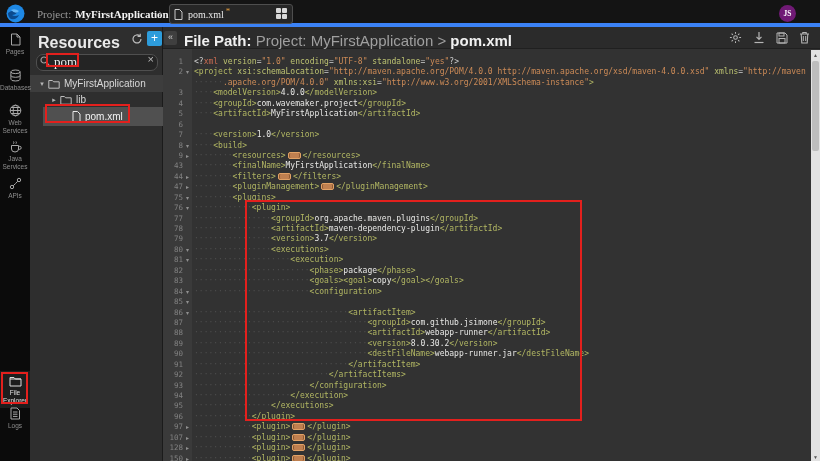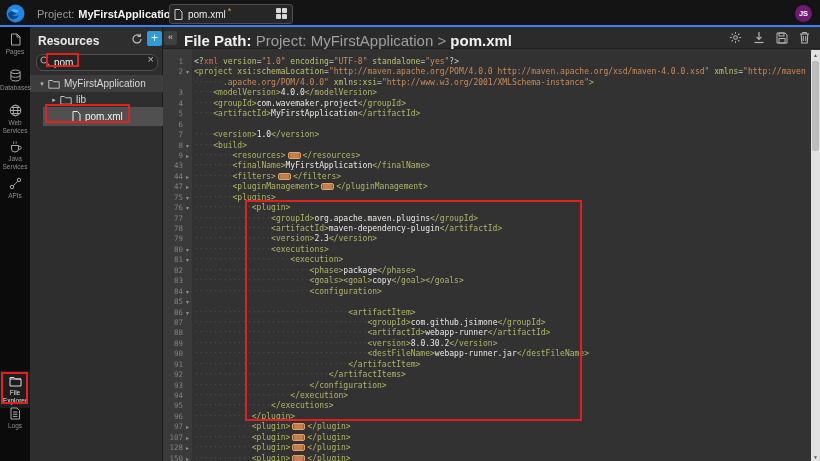--- a/index.html
+++ b/index.html
@@ -2,63 +2,63 @@
 <html><head>
 <meta charset="utf-8">
 <style>
   * { margin:0; padding:0; box-sizing:border-box; }
   html,body { width:820px; height:461px; overflow:hidden; background:#323232;
               font-family:"Liberation Sans", sans-serif; }
   svg { display:block; }
 
   
   .topbar { position:absolute; left:0; top:0; width:820px; height:27px;
-            background:#141414; border-bottom:2px solid #3b82f6; z-index:5; }
+            background:#141414; border-bottom:4px solid #3b82f6; z-index:5;font-family:Liberation Serif, serif; }
   .logo-box { position:absolute; left:0; top:0; width:30px; height:27px;
               display:flex; align-items:center; justify-content:center; }
   .proj { position:absolute; left:37px; top:0; height:27px; display:flex;
           align-items:center; font-size:11px; color:#9a9a9a; }
   .proj b { color:#f2f2f2; font-weight:bold; margin-left:4px; }
   .proj-chevron { position:absolute; left:158px; top:4px; color:#8a8a8a;
                   font-size:13px; }
   .tab { position:absolute; left:169px; top:4px; width:124px; height:20px;
          background:#262626; border:1px solid #4e4e4e; border-radius:3px;
          display:flex; align-items:center; padding:0 4px; }
   .tab .fname { color:#e8e8e8; font-size:10px; margin-left:5px; }
   .tab .dirty { color:#e09a3e; font-size:9px; margin-left:2px; position:relative; top:-3px;}
   .tab .grid { margin-left:auto; width:12px; height:12px; display:grid;
                grid-template-columns:5px 5px; grid-template-rows:5px 5px; gap:1px; }
   .tab .grid i { background:#d9d9d9; border-radius:1px; }
   .actions { position:absolute; right:0; top:0; height:27px; }
-  .avatar { position:absolute; left:795px; top:5px; width:17px; height:17px;
+  .avatar { position:absolute; left:779px; top:5px; width:17px; height:17px;
             border-radius:50%; background:#701a75; color:#fff; font-size:7.5px;
             font-weight:bold; display:flex; align-items:center; justify-content:center; }
 
   
   .sidebar { position:absolute; left:0; top:27px; width:30px; height:434px;
              background:#0b0b0b; z-index:4; }
   .side-item { position:absolute; left:0; width:30px; display:flex;
                flex-direction:column; align-items:center; cursor:pointer; }
   .side-item .lbl { font-size:6.5px; line-height:7.5px; color:#8e8e8e;
                     text-align:center; margin-top:2px; width:30px; }
   .side-item.active { background:#1d1d1d; }
 
   
   .resources { position:absolute; left:30px; top:27px; width:133px; height:434px;
                background:#2e2e2e; border-right:1px solid #1b1b1b; z-index:3; }
-  .res-title { position:absolute; left:8px; top:7px; font-size:12px;
+  .res-title { position:absolute; left:8px; top:7px; font-size:16px;
                font-weight:bold; color:#eaeaea; }
   .res-refresh { position:absolute; left:101px; top:6px; cursor:pointer; }
   .res-add { position:absolute; left:117px; top:4px; width:15px; height:15px;
              background:#2d9cdb; border-radius:2px; color:#fff; font-size:12px;
              line-height:14px; text-align:center; cursor:pointer; }
   .res-search { position:absolute; left:6px; top:25px; width:122px; height:17px; }
   .res-search input { width:100%; height:100%; background:#242424;
-        border:1px solid #4f4f4f; border-radius:7px; color:#ececec; font-size:10px;
-        padding:0 16px 0 17px; outline:none; font-family:Liberation Sans, sans-serif; }
+        border:1px solid #4f4f4f; border-radius:7px; color:#ececec; font-size:13px;
+        padding:0 16px 0 17px; outline:none; font-family:Liberation Serif, serif; }
   .search-ico { position:absolute; left:4px; top:4px; }
   .clear-ico { position:absolute; right:4px; top:1px; color:#bdbdbd; font-size:11px;
                cursor:pointer; }
   .tree { position:absolute; left:0; top:48px; width:133px; }
   .trow { position:relative; height:17px; display:flex; align-items:center;
           font-size:10px; color:#d8d8d8; cursor:pointer; }
   .trow .arrow { width:8px; font-size:7px; color:#b5b5b5; text-align:center; }
   .trow .ic { margin:0 4px 0 2px; }
   .trow.root { background:#3d3d3d; }
   .trow.selected { background:#505050; }
@@ -303,21 +303,21 @@
       <div class="crow"><span class="ln">7</span><span class="fm"></span><span class="ct"><span class="tk-i">····</span><span class="tk-t">&lt;version&gt;</span><span class="tk-x">1.0</span><span class="tk-t">&lt;/version&gt;</span></span></div>
       <div class="crow"><span class="ln">8</span><span class="fm">▾</span><span class="ct"><span class="tk-i">····</span><span class="tk-t">&lt;build&gt;</span></span></div>
       <div class="crow"><span class="ln">9</span><span class="fm">▸</span><span class="ct"><span class="tk-i">········</span><span class="tk-t">&lt;resources&gt;</span><span class="ph"></span><span class="tk-t">&lt;/resources&gt;</span></span></div>
       <div class="crow"><span class="ln">43</span><span class="fm"></span><span class="ct"><span class="tk-i">········</span><span class="tk-t">&lt;finalName&gt;</span><span class="tk-x">MyFirstApplication</span><span class="tk-t">&lt;/finalName&gt;</span></span></div>
       <div class="crow"><span class="ln">44</span><span class="fm">▸</span><span class="ct"><span class="tk-i">········</span><span class="tk-t">&lt;filters&gt;</span><span class="ph"></span><span class="tk-t">&lt;/filters&gt;</span></span></div>
       <div class="crow"><span class="ln">47</span><span class="fm">▸</span><span class="ct"><span class="tk-i">········</span><span class="tk-t">&lt;pluginManagement&gt;</span><span class="ph"></span><span class="tk-t">&lt;/pluginManagement&gt;</span></span></div>
       <div class="crow"><span class="ln">75</span><span class="fm">▾</span><span class="ct"><span class="tk-i">········</span><span class="tk-t">&lt;plugins&gt;</span></span></div>
       <div class="crow"><span class="ln">76</span><span class="fm">▾</span><span class="ct"><span class="tk-i">············</span><span class="tk-t">&lt;plugin&gt;</span></span></div>
       <div class="crow"><span class="ln">77</span><span class="fm"></span><span class="ct"><span class="tk-i">················</span><span class="tk-t">&lt;groupId&gt;</span><span class="tk-x">org.apache.maven.plugins</span><span class="tk-t">&lt;/groupId&gt;</span></span></div>
       <div class="crow"><span class="ln">78</span><span class="fm"></span><span class="ct"><span class="tk-i">················</span><span class="tk-t">&lt;artifactId&gt;</span><span class="tk-x">maven-dependency-plugin</span><span class="tk-t">&lt;/artifactId&gt;</span></span></div>
-      <div class="crow"><span class="ln">79</span><span class="fm"></span><span class="ct"><span class="tk-i">················</span><span class="tk-t">&lt;version&gt;</span><span class="tk-x">2.3</span><span class="tk-t">&lt;/version&gt;</span></span></div>
+      <div class="crow"><span class="ln">79</span><span class="fm"></span><span class="ct"><span class="tk-i">················</span><span class="tk-t">&lt;version&gt;</span><span class="tk-x">3.7</span><span class="tk-t">&lt;/version&gt;</span></span></div>
       <div class="crow"><span class="ln">80</span><span class="fm">▾</span><span class="ct"><span class="tk-i">················</span><span class="tk-t">&lt;executions&gt;</span></span></div>
       <div class="crow"><span class="ln">81</span><span class="fm">▾</span><span class="ct"><span class="tk-i">····················</span><span class="tk-t">&lt;execution&gt;</span></span></div>
       <div class="crow"><span class="ln">82</span><span class="fm"></span><span class="ct"><span class="tk-i">························</span><span class="tk-t">&lt;phase&gt;</span><span class="tk-x">package</span><span class="tk-t">&lt;/phase&gt;</span></span></div>
       <div class="crow"><span class="ln">83</span><span class="fm"></span><span class="ct"><span class="tk-i">························</span><span class="tk-t">&lt;goals&gt;</span><span class="tk-t">&lt;goal&gt;</span><span class="tk-x">copy</span><span class="tk-t">&lt;/goal&gt;</span><span class="tk-t">&lt;/goals&gt;</span></span></div>
       <div class="crow"><span class="ln">84</span><span class="fm">▾</span><span class="ct"><span class="tk-i">························</span><span class="tk-t">&lt;configuration&gt;</span></span></div>
       <div class="crow"><span class="ln">85</span><span class="fm">▾</span></div>
       <div class="crow"><span class="ln">86</span><span class="fm">▾</span><span class="ct"><span class="tk-i">································</span><span class="tk-t">&lt;artifactItem&gt;</span></span></div>
       <div class="crow"><span class="ln">87</span><span class="fm"></span><span class="ct"><span class="tk-i">····································</span><span class="tk-t">&lt;groupId&gt;</span><span class="tk-x">com.github.jsimone</span><span class="tk-t">&lt;/groupId&gt;</span></span></div>
       <div class="crow"><span class="ln">88</span><span class="fm"></span><span class="ct"><span class="tk-i">····································</span><span class="tk-t">&lt;artifactId&gt;</span><span class="tk-x">webapp-runner</span><span class="tk-t">&lt;/artifactId&gt;</span></span></div>
       <div class="crow"><span class="ln">89</span><span class="fm"></span><span class="ct"><span class="tk-i">····································</span><span class="tk-t">&lt;version&gt;</span><span class="tk-x">8.0.30.2</span><span class="tk-t">&lt;/version&gt;</span></span></div>

